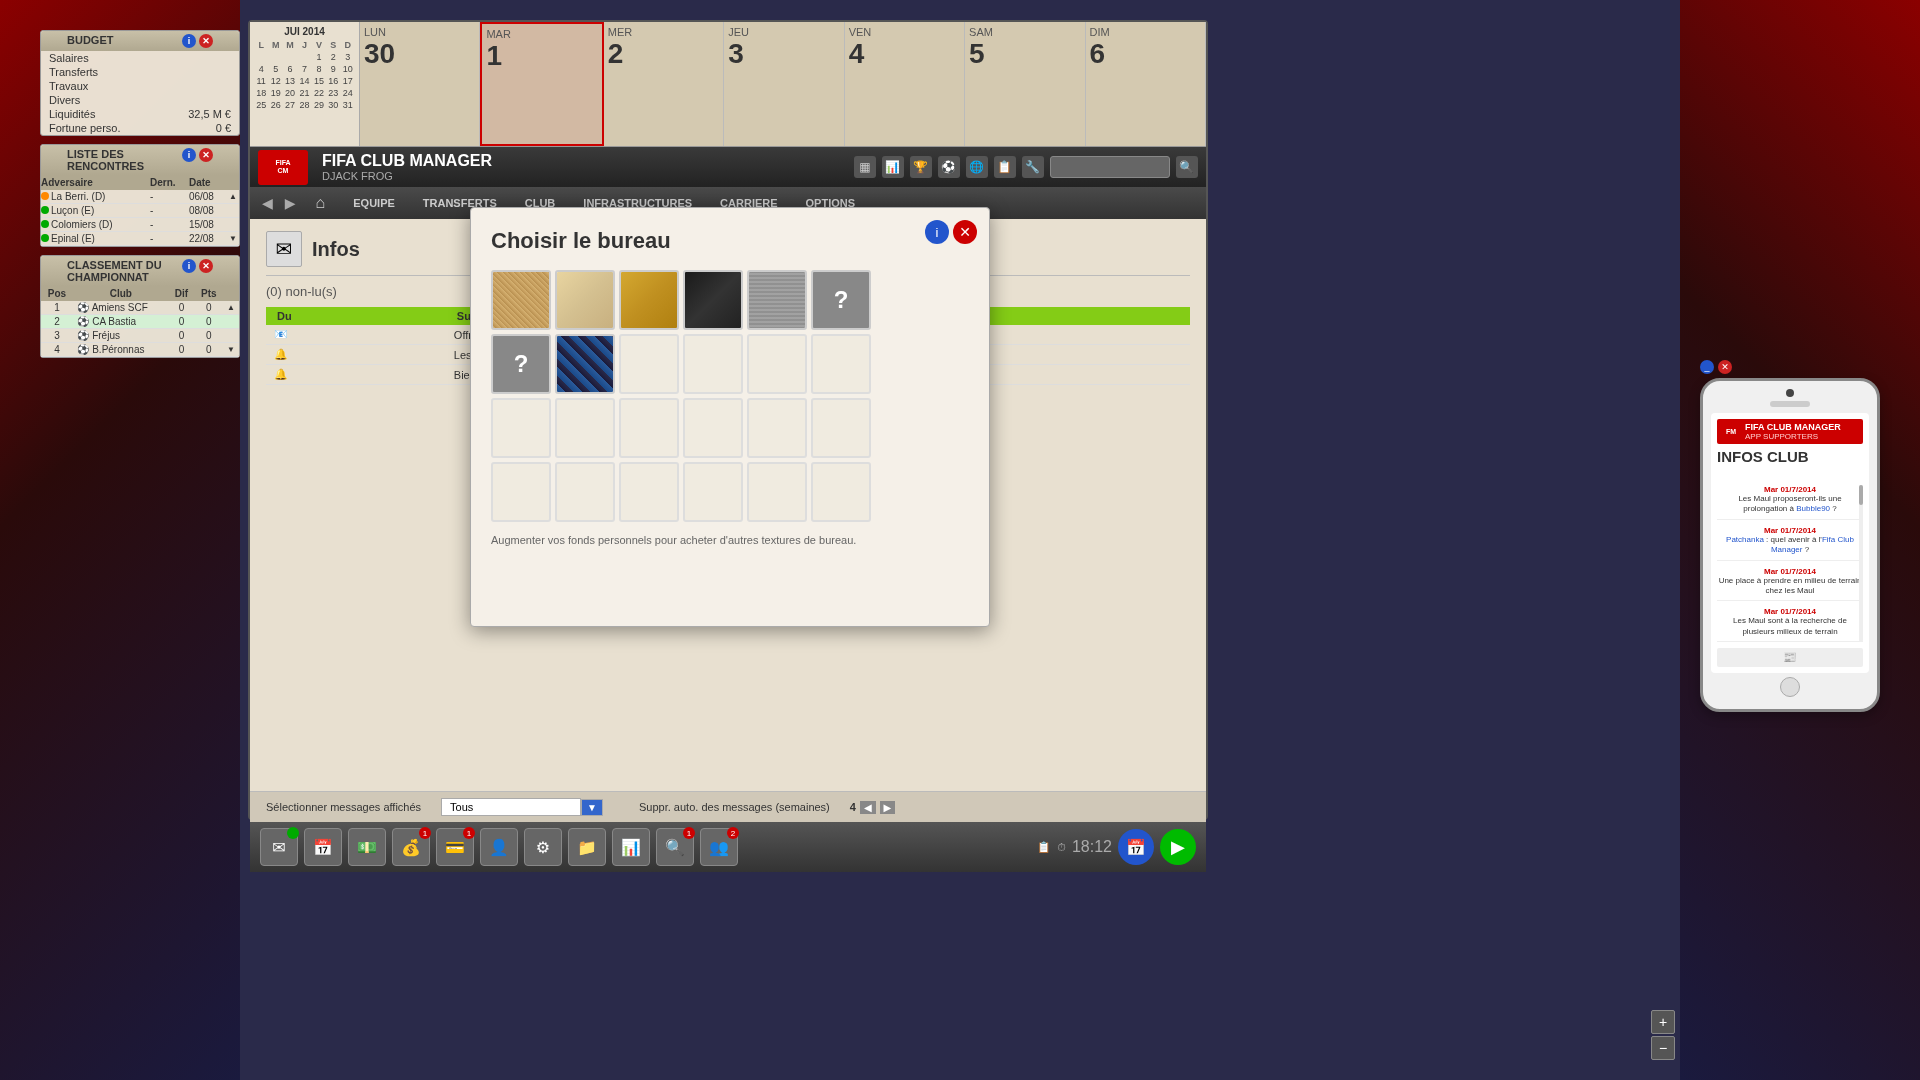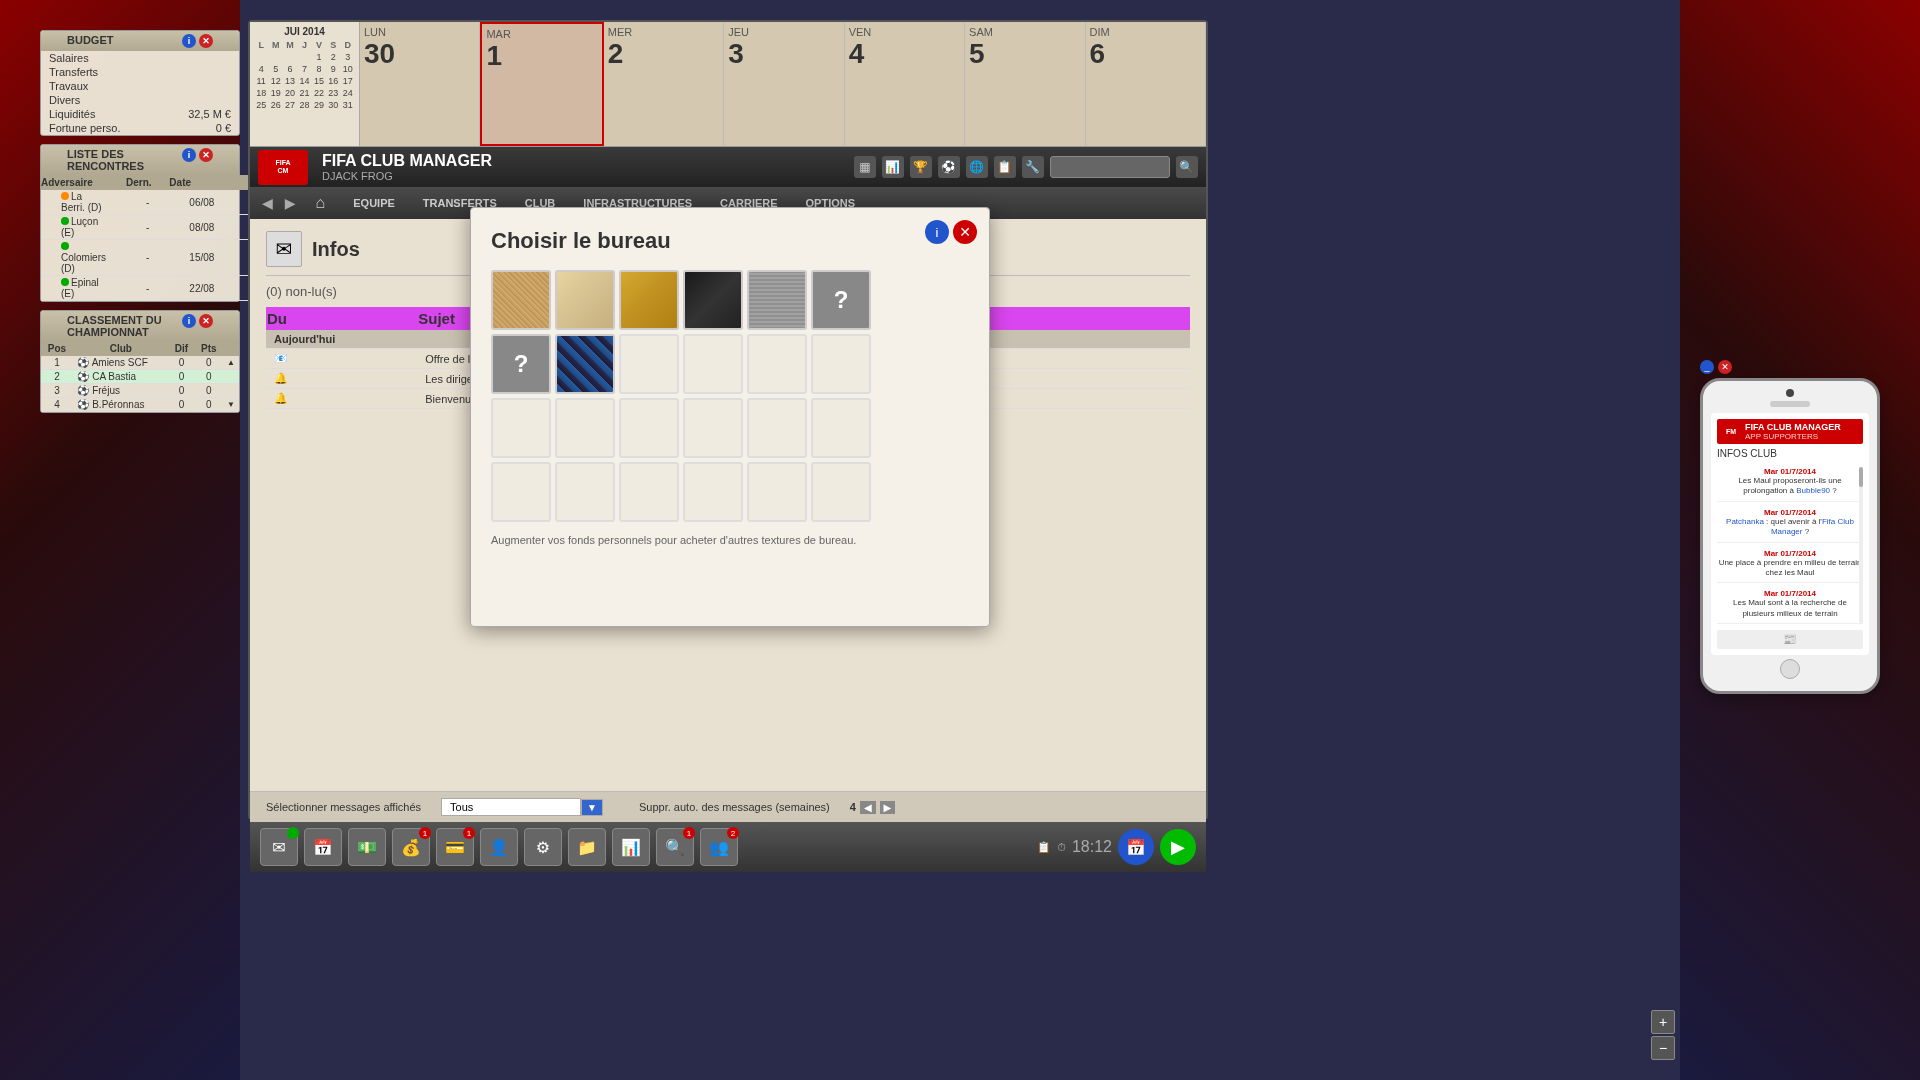--- a/index.html
+++ b/index.html
@@ -312,21 +312,21 @@
       font-size: 10px;
       border-collapse: collapse;
     }
     .rencontres-table th {
       background: #b0a890;
       padding: 2px 0;
       text-align: left;
       color: #333;
     }
     .rencontres-table td {
-      padding: 1px 20px;
+      padding: 1px 0;
       color: #333;
       border-bottom: 1px solid #ddd;
     }
     .dot {
       width: 8px; height: 8px;
       border-radius: 50%;
       display: inline-block;
       margin-right: 2px;
     }
     .dot.green { background: #00aa00; }
@@ -511,24 +511,24 @@
       display: flex; align-items: center; gap: 4px;
       background: #cc0000;
       color: white;
       padding: 3px 4px;
       border-radius: 2px;
       margin-bottom: 4px;
     }
     .phone-title { font-weight: bold; font-size: 9px; }
     .phone-sub { font-size: 8px; color: #ffcccc; }
     .phone-section-title {
-      font-weight: normal;
-      font-size: 10px;
-      color: #333;
-      margin-bottom: 8px;
+      font-weight: bold;
+      font-size: 15px;
+      color: #333;
+      margin-bottom: 20px;
     }
     .phone-news-item {
       margin-bottom: 6px;
       padding-bottom: 4px;
       border-bottom: 1px solid #eee;
     }
     .phone-date { color: #cc0000; font-weight: bold; font-size: 8px; }
     .phone-text { color: #333; font-size: 8px; line-height: 1.3; }
     .phone-bottom-bar {
       background: #eee;
@@ -547,24 +547,24 @@
     .unread-text {
       font-size: 13px;
       color: #555;
       margin-bottom: 8px;
     }
     .messages-table {
       width: 100%;
       border-collapse: collapse;
     }
     .messages-table th {
-      background: #d946ef;
-      padding: 3px 1px;
+      background: #84cc16;
+      padding: 3px 11px;
       text-align: left;
-      font-size: 15px;
+      font-size: 11px;
       color: #333;
     }
     .messages-table td {
       padding: 3px 8px;
       font-size: 11px;
       border-bottom: 1px solid #ddd;
       color: #333;
     }
 
     
@@ -858,23 +858,20 @@
       <div class="unread-text">(0) non-lu(s)</div>
       <table class="messages-table">
         <thead>
           <tr>
             <th>Du</th>
             <th>Sujet</th>
           </tr>
         </thead>
         <tbody>
           <tr>
-            <td colspan="2" style="background:#c8c0b0; font-weight:bold;">Aujourd'hui</td>
-          </tr>
-          <tr>
             <td>📧</td>
             <td>Offre de la part du spons...</td>
           </tr>
           <tr>
             <td>🔔</td>
             <td>Les dirigeants du KV Oo...</td>
           </tr>
           <tr>
             <td>🔔</td>
             <td>Bienvenue à Fifa Club Ma...</td>

